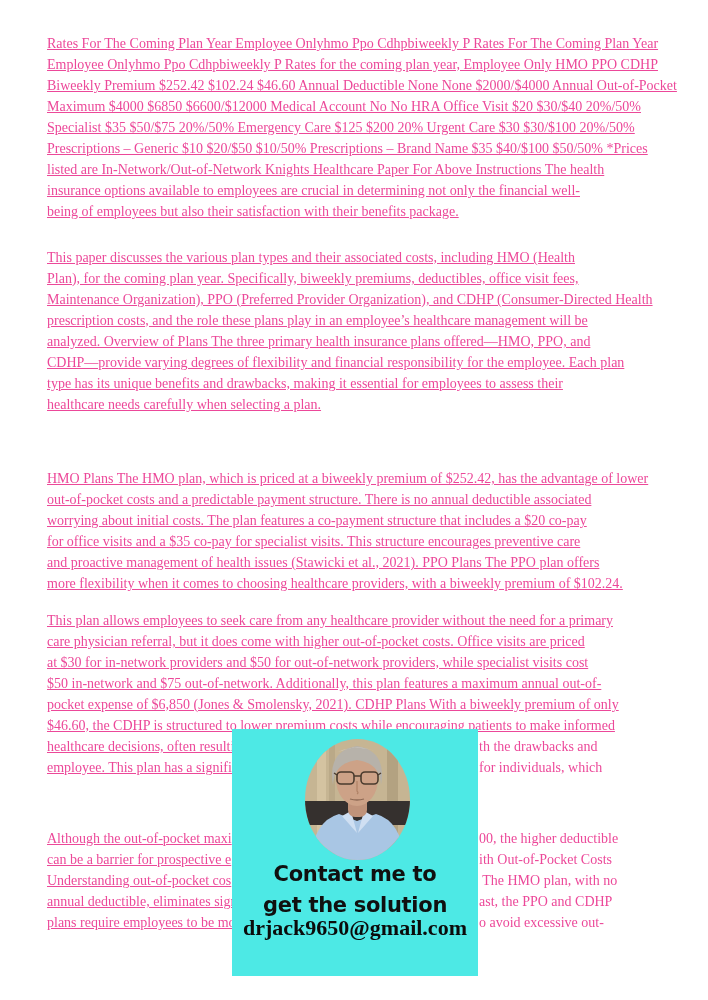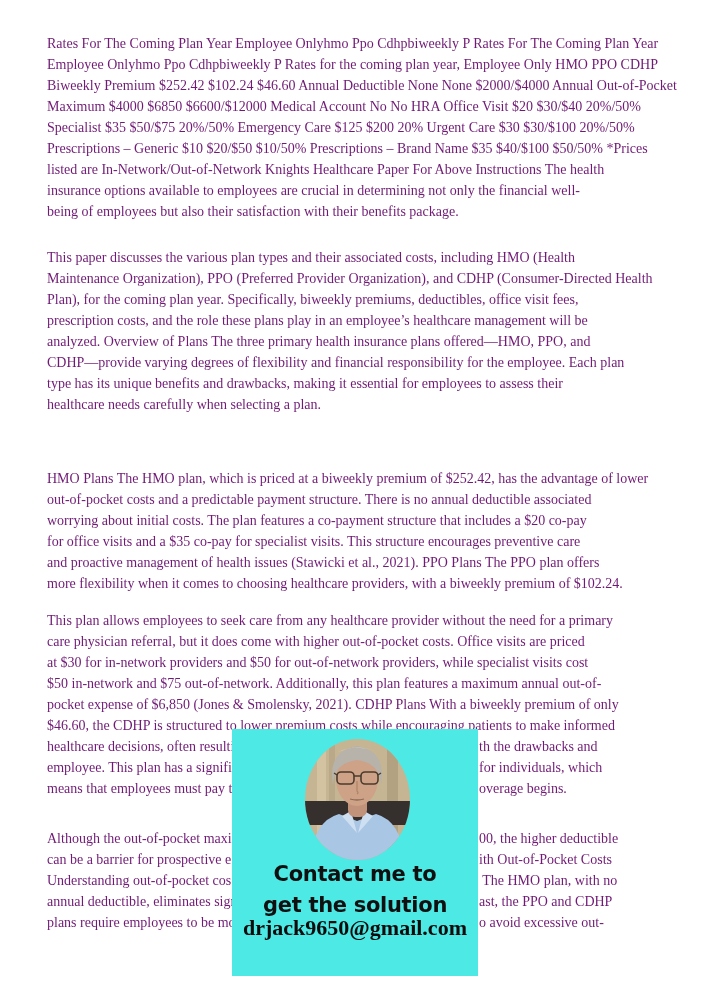--- a/index.html
+++ b/index.html
@@ -11,22 +11,23 @@
     overflow: hidden;
     font-family: "Liberation Serif", serif;
   }
   .doc { position: absolute; inset: 0; }
   .para { position: absolute; left: 47px; width: 625px; }
   .line {
     position: relative;
     height: 21px;
     line-height: 21px;
     font-size: 14px;
-    color: #701a75;
+    color: #ec4899;
     white-space: pre;
+    text-decoration: underline;
   }
   .rfrag { position: absolute; left: 432px; top: 0; white-space: pre; }
   .overlay {
     position: absolute;
     left: 232px;
     top: 729px;
     width: 246px;
     height: 247px;
     background: #4DE9E5;
     z-index: 5;
@@ -76,22 +77,22 @@
         <div class="line">Biweekly Premium $252.42 $102.24 $46.60 Annual Deductible None None $2000/$4000 Annual Out-of-Pocket</div>
         <div class="line">Maximum $4000 $6850 $6600/$12000 Medical Account No No HRA Office Visit $20 $30/$40 20%/50%</div>
         <div class="line">Specialist $35 $50/$75 20%/50% Emergency Care $125 $200 20% Urgent Care $30 $30/$100 20%/50%</div>
         <div class="line">Prescriptions – Generic $10 $20/$50 $10/50% Prescriptions – Brand Name $35 $40/$100 $50/50% *Prices</div>
         <div class="line">listed are In-Network/Out-of-Network Knights Healthcare Paper For Above Instructions The health</div>
         <div class="line">insurance options available to employees are crucial in determining not only the financial well-</div>
         <div class="line">being of employees but also their satisfaction with their benefits package.</div>
       </div>
       <div class="para" style="top: 247px;">
         <div class="line">This paper discusses the various plan types and their associated costs, including HMO (Health</div>
+        <div class="line">Plan), for the coming plan year. Specifically, biweekly premiums, deductibles, office visit fees,</div>
         <div class="line">Maintenance Organization), PPO (Preferred Provider Organization), and CDHP (Consumer-Directed Health</div>
-        <div class="line">Plan), for the coming plan year. Specifically, biweekly premiums, deductibles, office visit fees,</div>
         <div class="line">prescription costs, and the role these plans play in an employee’s healthcare management will be</div>
         <div class="line">analyzed. Overview of Plans The three primary health insurance plans offered—HMO, PPO, and</div>
         <div class="line">CDHP—provide varying degrees of flexibility and financial responsibility for the employee. Each plan</div>
         <div class="line">type has its unique benefits and drawbacks, making it essential for employees to assess their</div>
         <div class="line">healthcare needs carefully when selecting a plan.</div>
       </div>
       <div class="para" style="top: 460px; margin-top: 8px;">
         <div class="line">HMO Plans The HMO plan, which is priced at a biweekly premium of $252.42, has the advantage of lower</div>
         <div class="line">out-of-pocket costs and a predictable payment structure. There is no annual deductible associated</div>
         <div class="line">worrying about initial costs. The plan features a co-payment structure that includes a $20 co-pay</div>
@@ -101,21 +102,20 @@
       </div>
       <div class="para" style="top: 610px;">
         <div class="line">This plan allows employees to seek care from any healthcare provider without the need for a primary</div>
         <div class="line">care physician referral, but it does come with higher out-of-pocket costs. Office visits are priced</div>
         <div class="line">at $30 for in-network providers and $50 for out-of-network providers, while specialist visits cost</div>
         <div class="line">$50 in-network and $75 out-of-network. Additionally, this plan features a maximum annual out-of-</div>
         <div class="line">pocket expense of $6,850 (Jones &amp; Smolensky, 2021). CDHP Plans With a biweekly premium of only</div>
         <div class="line">$46.60, the CDHP is structured to lower premium costs while encouraging patients to make informed</div>
         <div class="line"><span>healthcare decisions, often resulti</span><span class="rfrag">th the drawbacks and</span></div>
         <div class="line"><span>employee. This plan has a signific</span><span class="rfrag">for individuals, which</span></div>
-        <div class="line"><span>means that employees must pay t</span><span class="rfrag">overage begins.</span></div>
       </div>
       <div class="para" style="top: 828px;">
         <div class="line"><span>Although the out-of-pocket maxi</span><span class="rfrag">00, the higher deductible</span></div>
         <div class="line"><span>can be a barrier for prospective e</span><span class="rfrag">ith Out-of-Pocket Costs</span></div>
         <div class="line"><span>Understanding out-of-pocket cos</span><span class="rfrag"> The HMO plan, with no</span></div>
         <div class="line"><span>annual deductible, eliminates sign</span><span class="rfrag">ast, the PPO and CDHP</span></div>
         <div class="line"><span>plans require employees to be mo</span><span class="rfrag">o avoid excessive out-</span></div>
       </div>
     </div>
 

